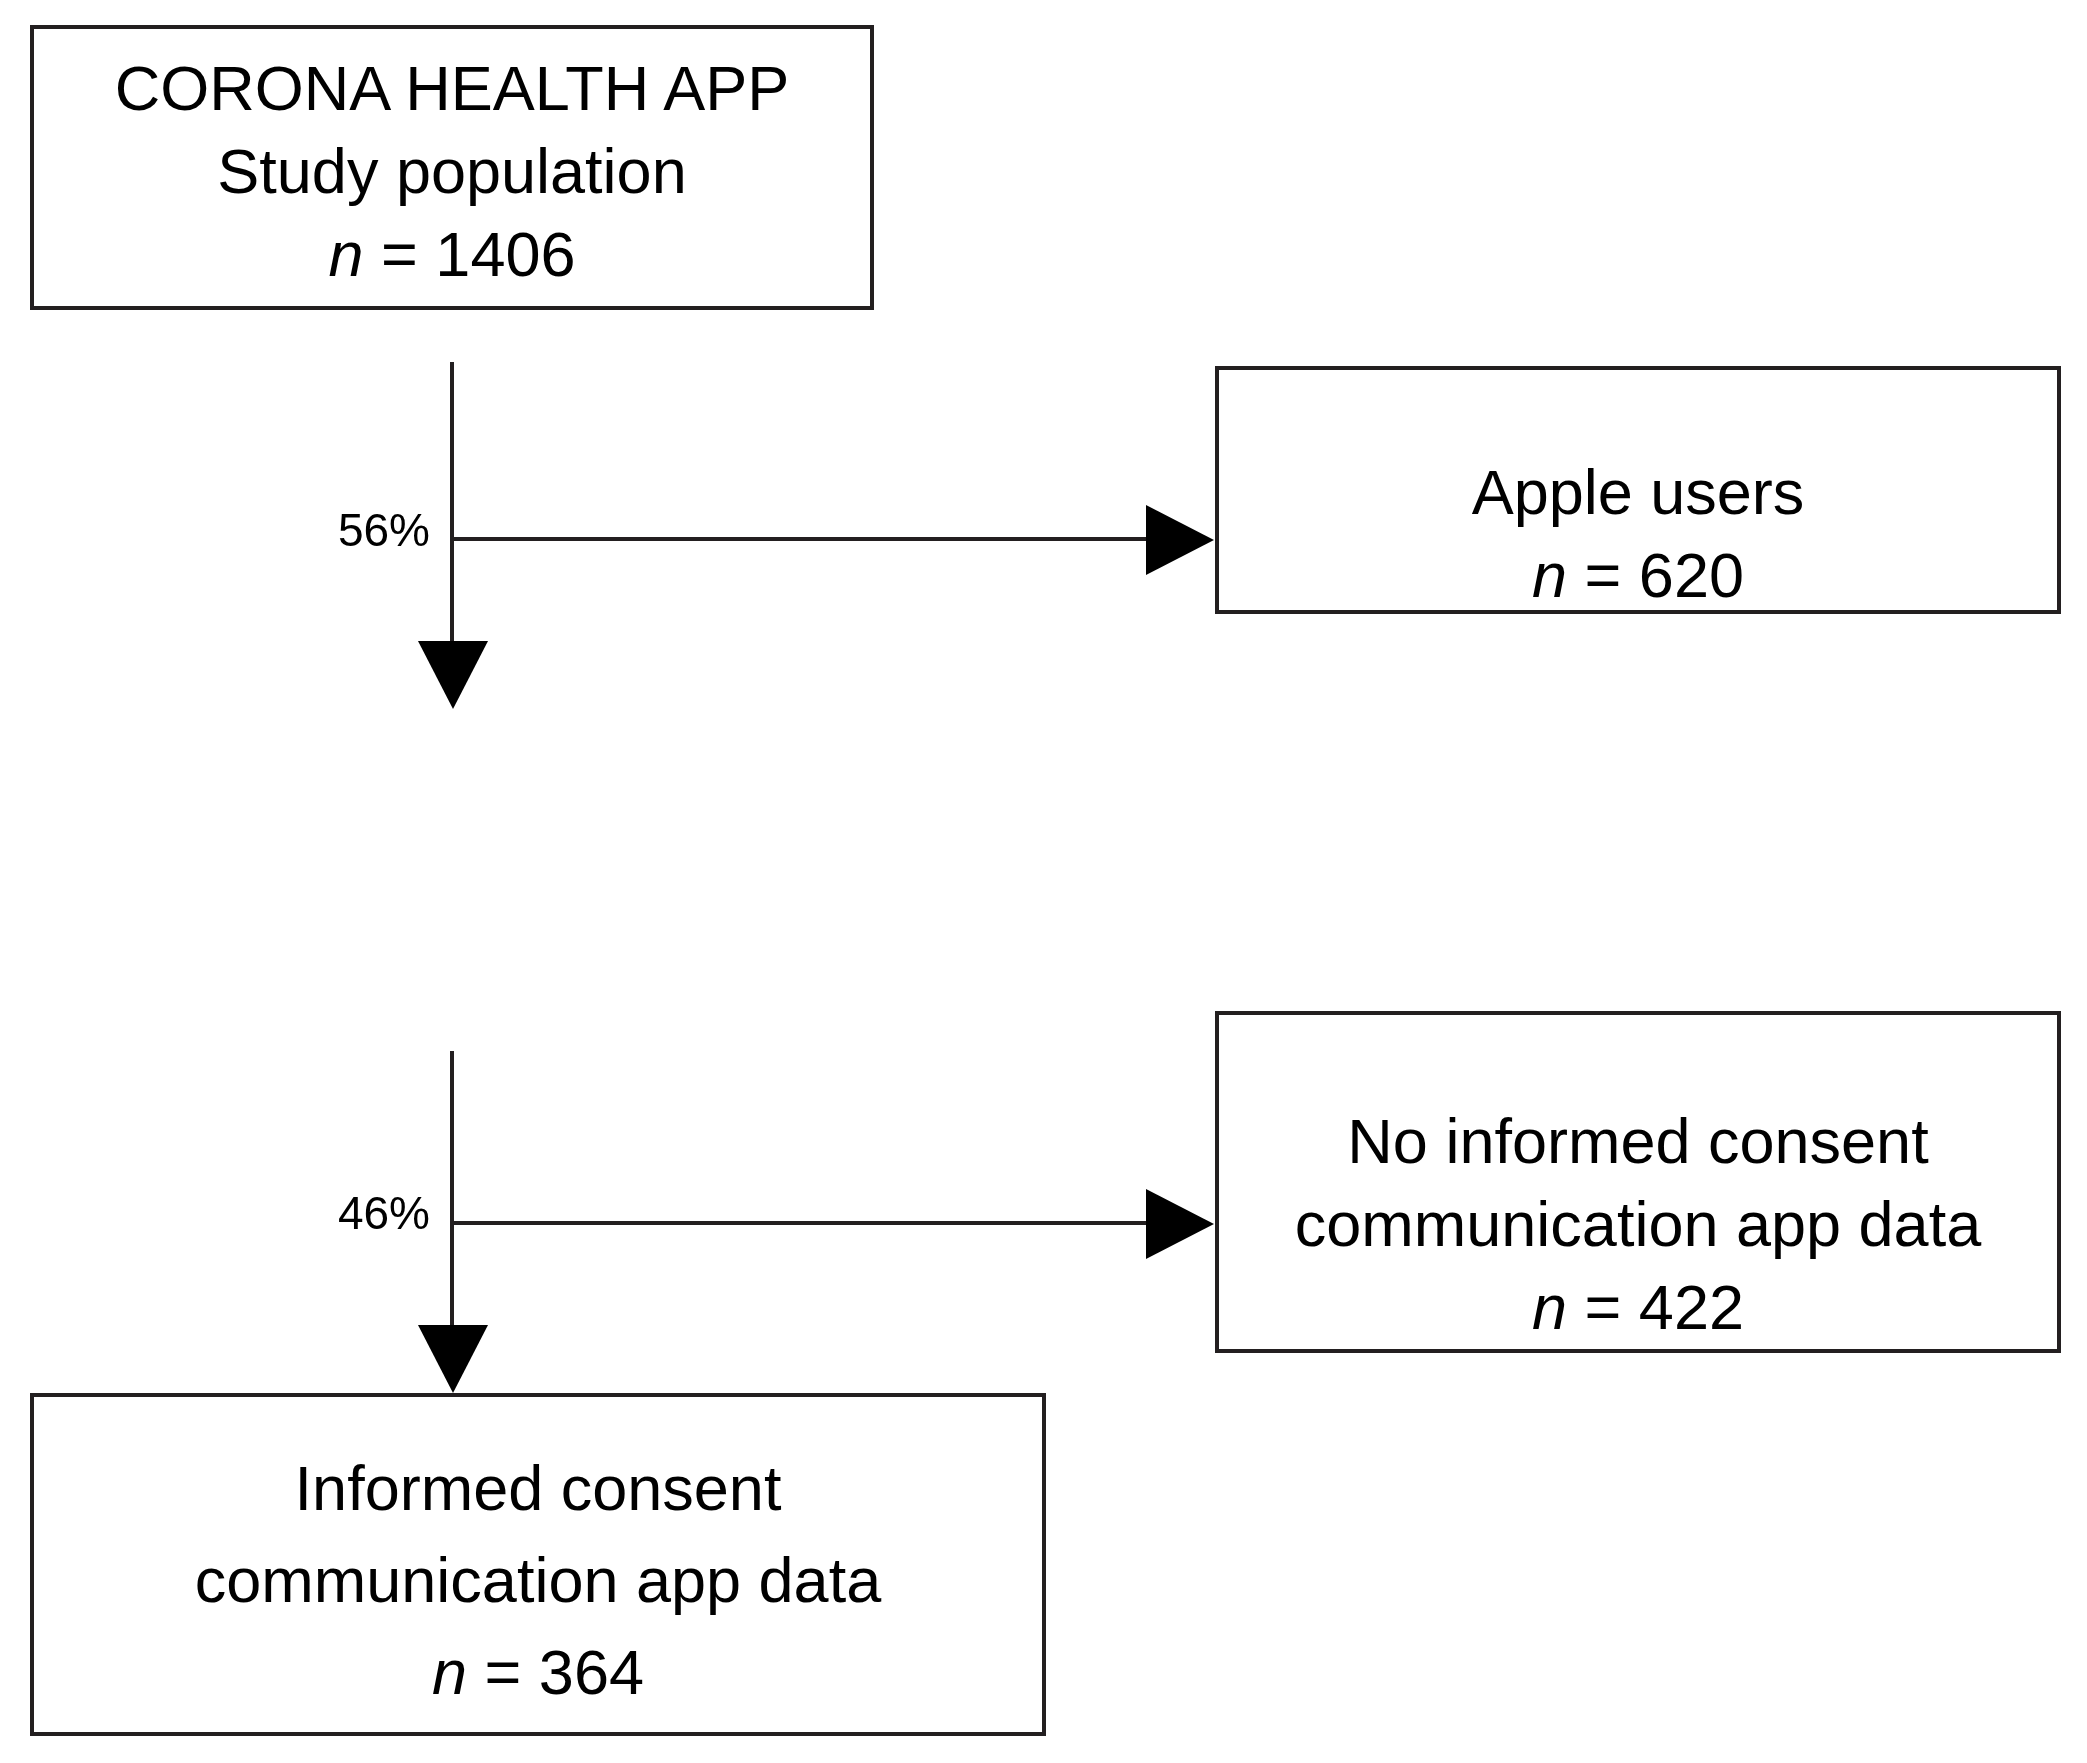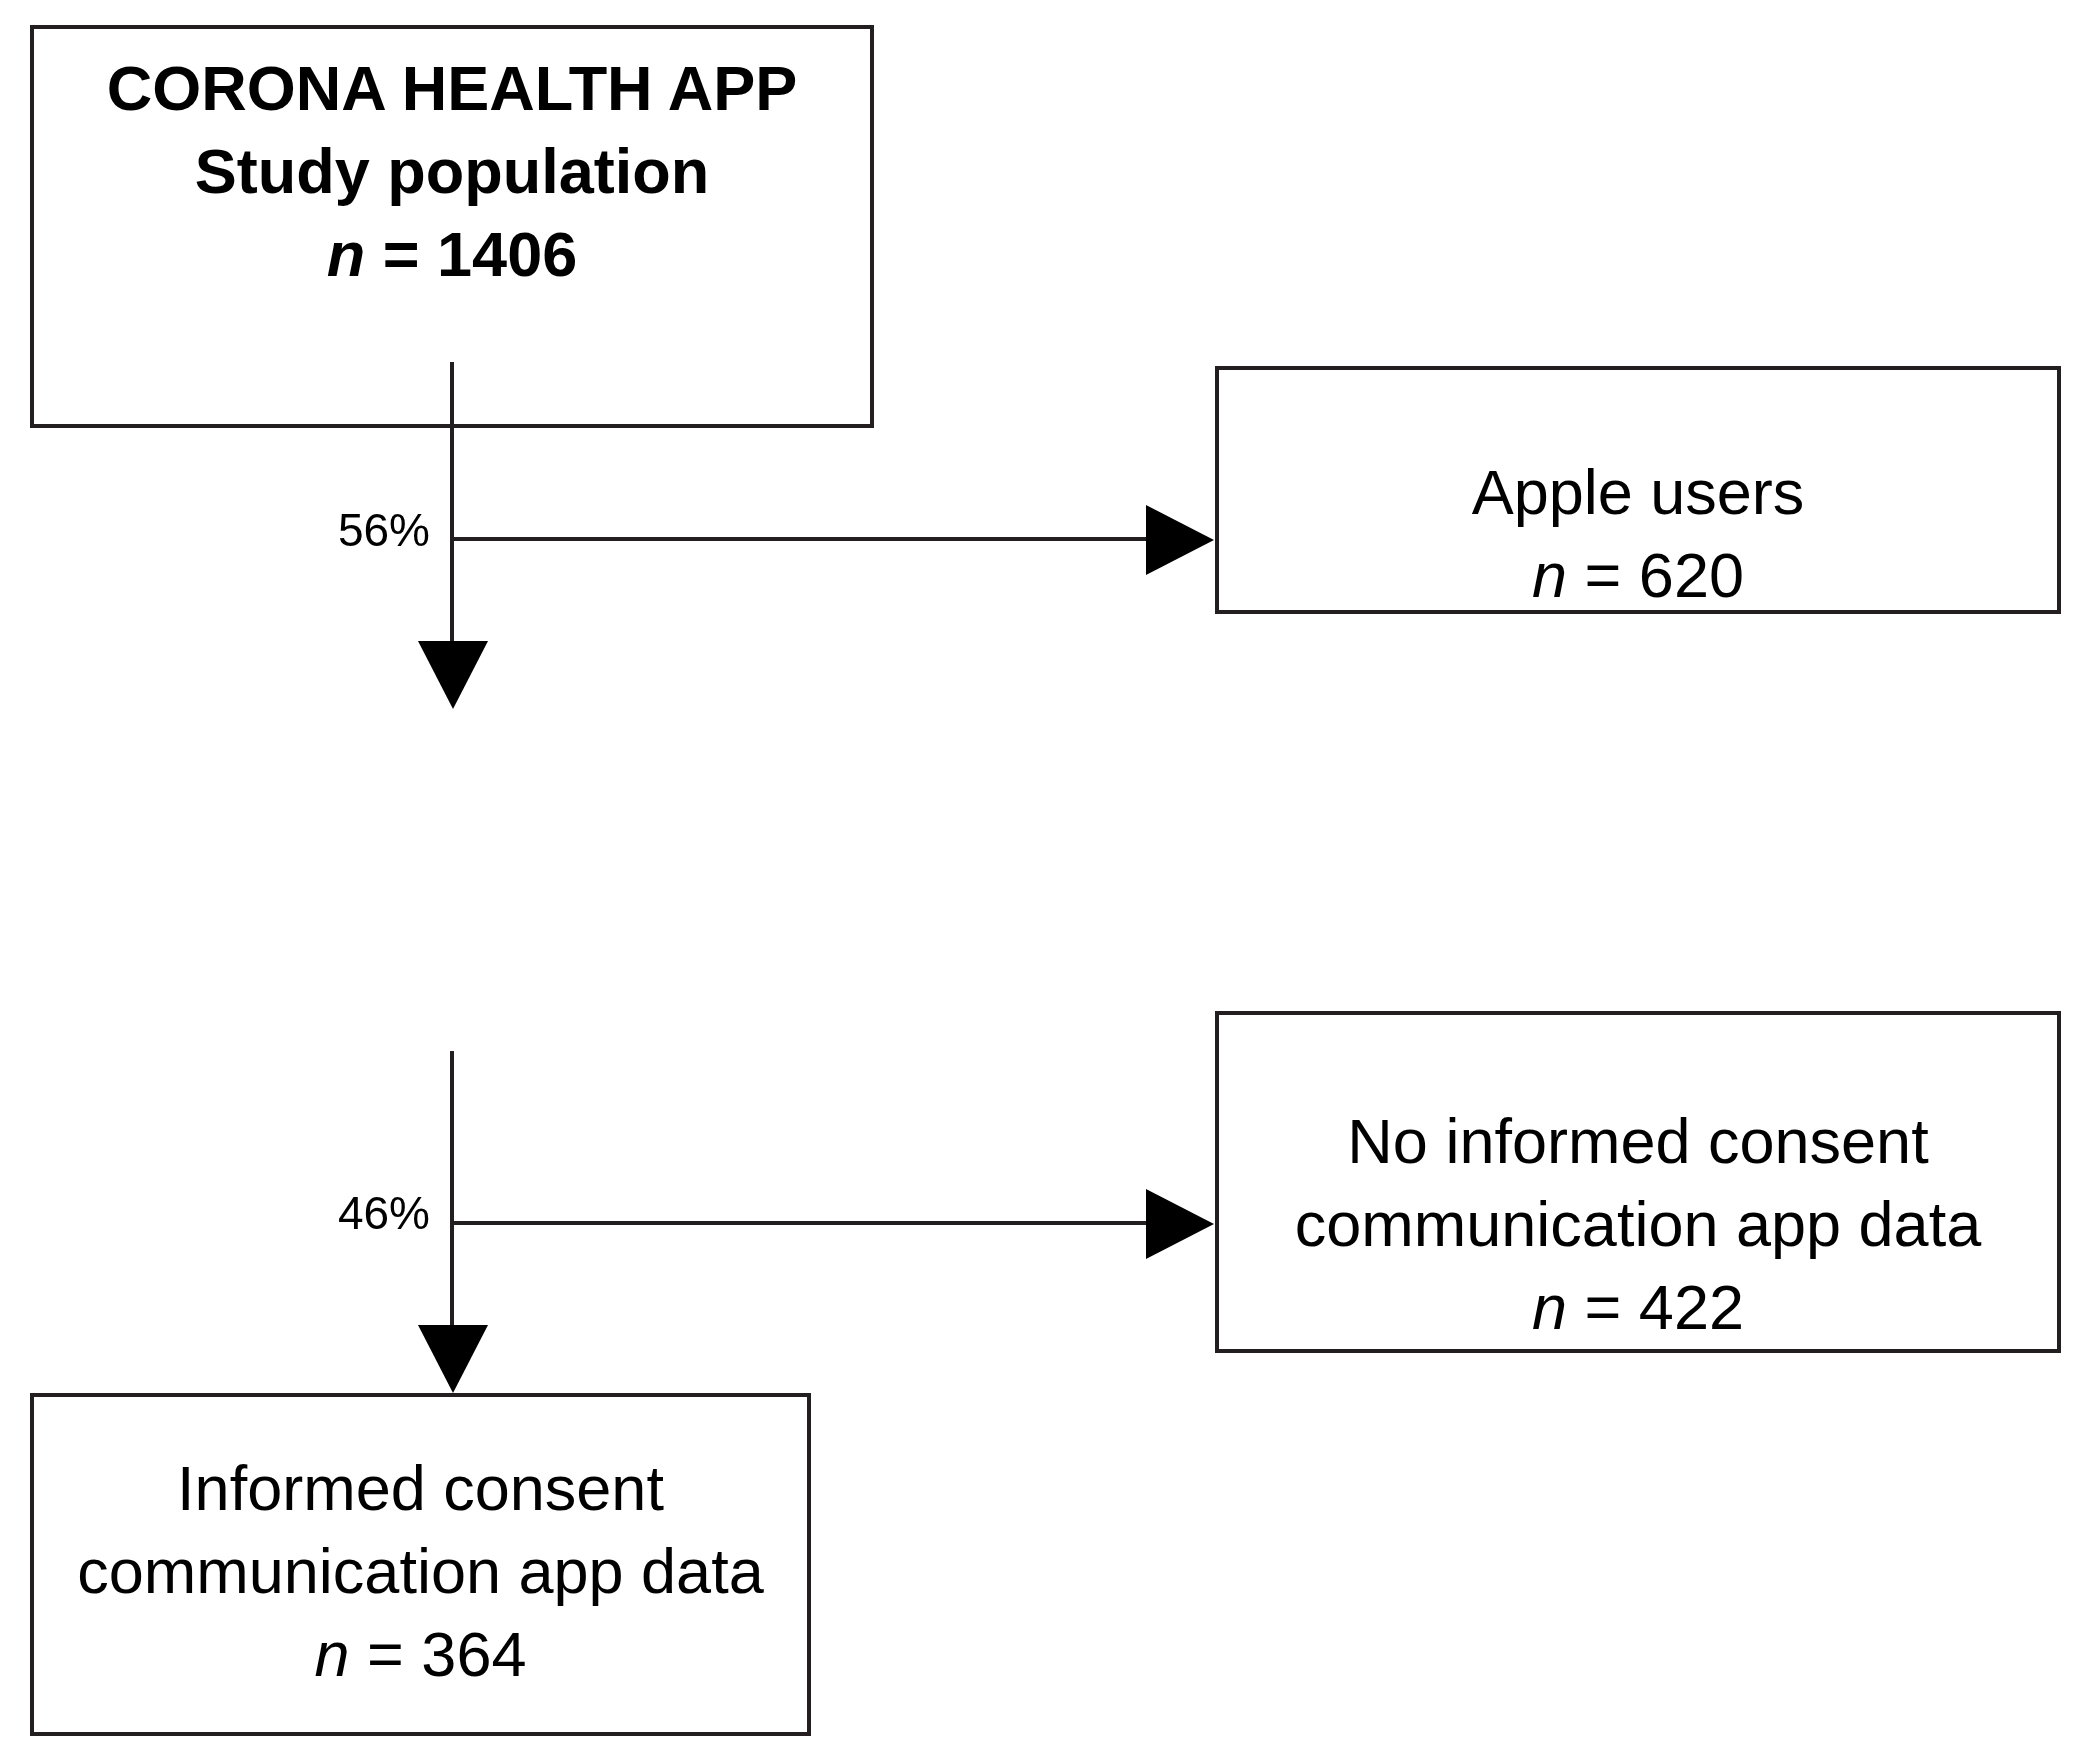--- a/index.html
+++ b/index.html
@@ -90,21 +90,21 @@
     color: #000000;
     white-space: nowrap;
     text-align: right;
   }
 </style>
 </head>
 <body>
 
 <div id="stage">
 
-  <div class="node" id="node-study" style="left:30px; top:25px; width:844px; height:403px;font-weight:bold;">
+  <div class="node" id="node-study" style="left:30px; top:25px; width:844px; height:285px;">
     <div class="line">CORONA HEALTH APP</div>
     <div class="line">Study population</div>
     <div class="line">
       <span class="nvar">n</span><span> = </span><span>1406</span>
     </div>
   </div>
 
   <div class="node" id="node-apple" style="left:1215px; top:366px; width:846px; height:248px;">
     <div class="line">Apple users</div>
     <div class="line">
@@ -114,21 +114,21 @@
 
 
   <div class="node" id="node-noconsent" style="left:1215px; top:1011px; width:846px; height:342px;justify-content:flex-end;">
     <div class="line">No informed consent</div>
     <div class="line">communication app data</div>
     <div class="line">
       <span class="nvar">n</span><span> = </span><span>422</span>
     </div>
   </div>
 
-  <div class="node" id="node-consent" style="left:30px; top:1393px; width:781px; height:343px;">
+  <div class="node" id="node-consent" style="left:30px; top:1393px; width:1016px; height:343px;gap:9px;">
     <div class="line">Informed consent</div>
     <div class="line">communication app data</div>
     <div class="line">
       <span class="nvar">n</span><span> = </span><span>364</span>
     </div>
   </div>
 
   <div class="vline" style="left:450px; top:362px; height:317px;"></div>
   <div class="arrow-down" style="left:418px; top:641px;"></div>
 

